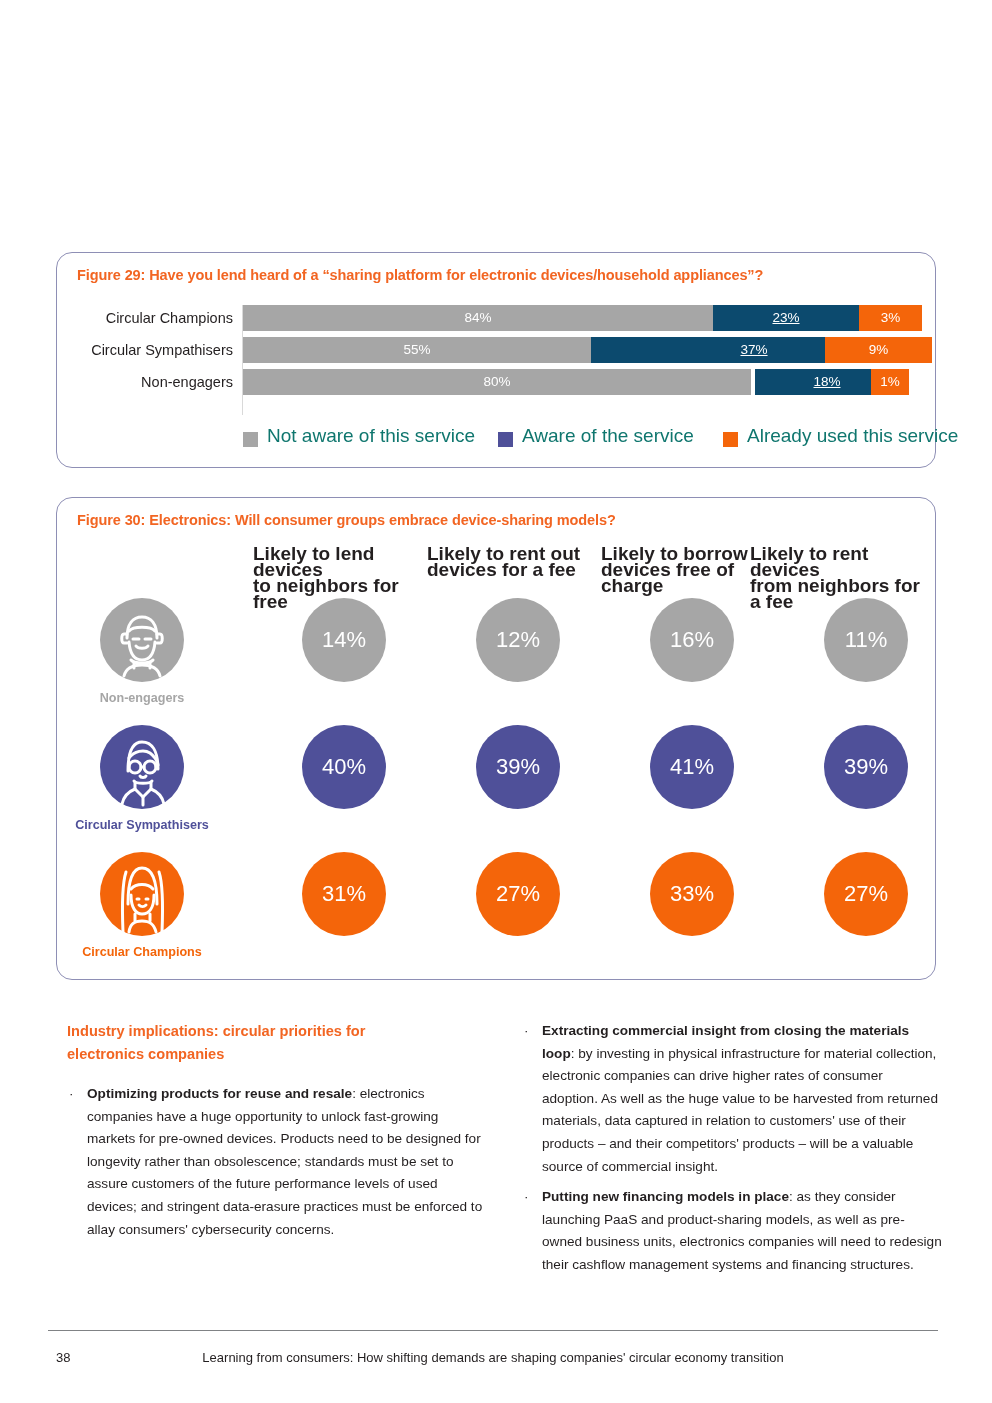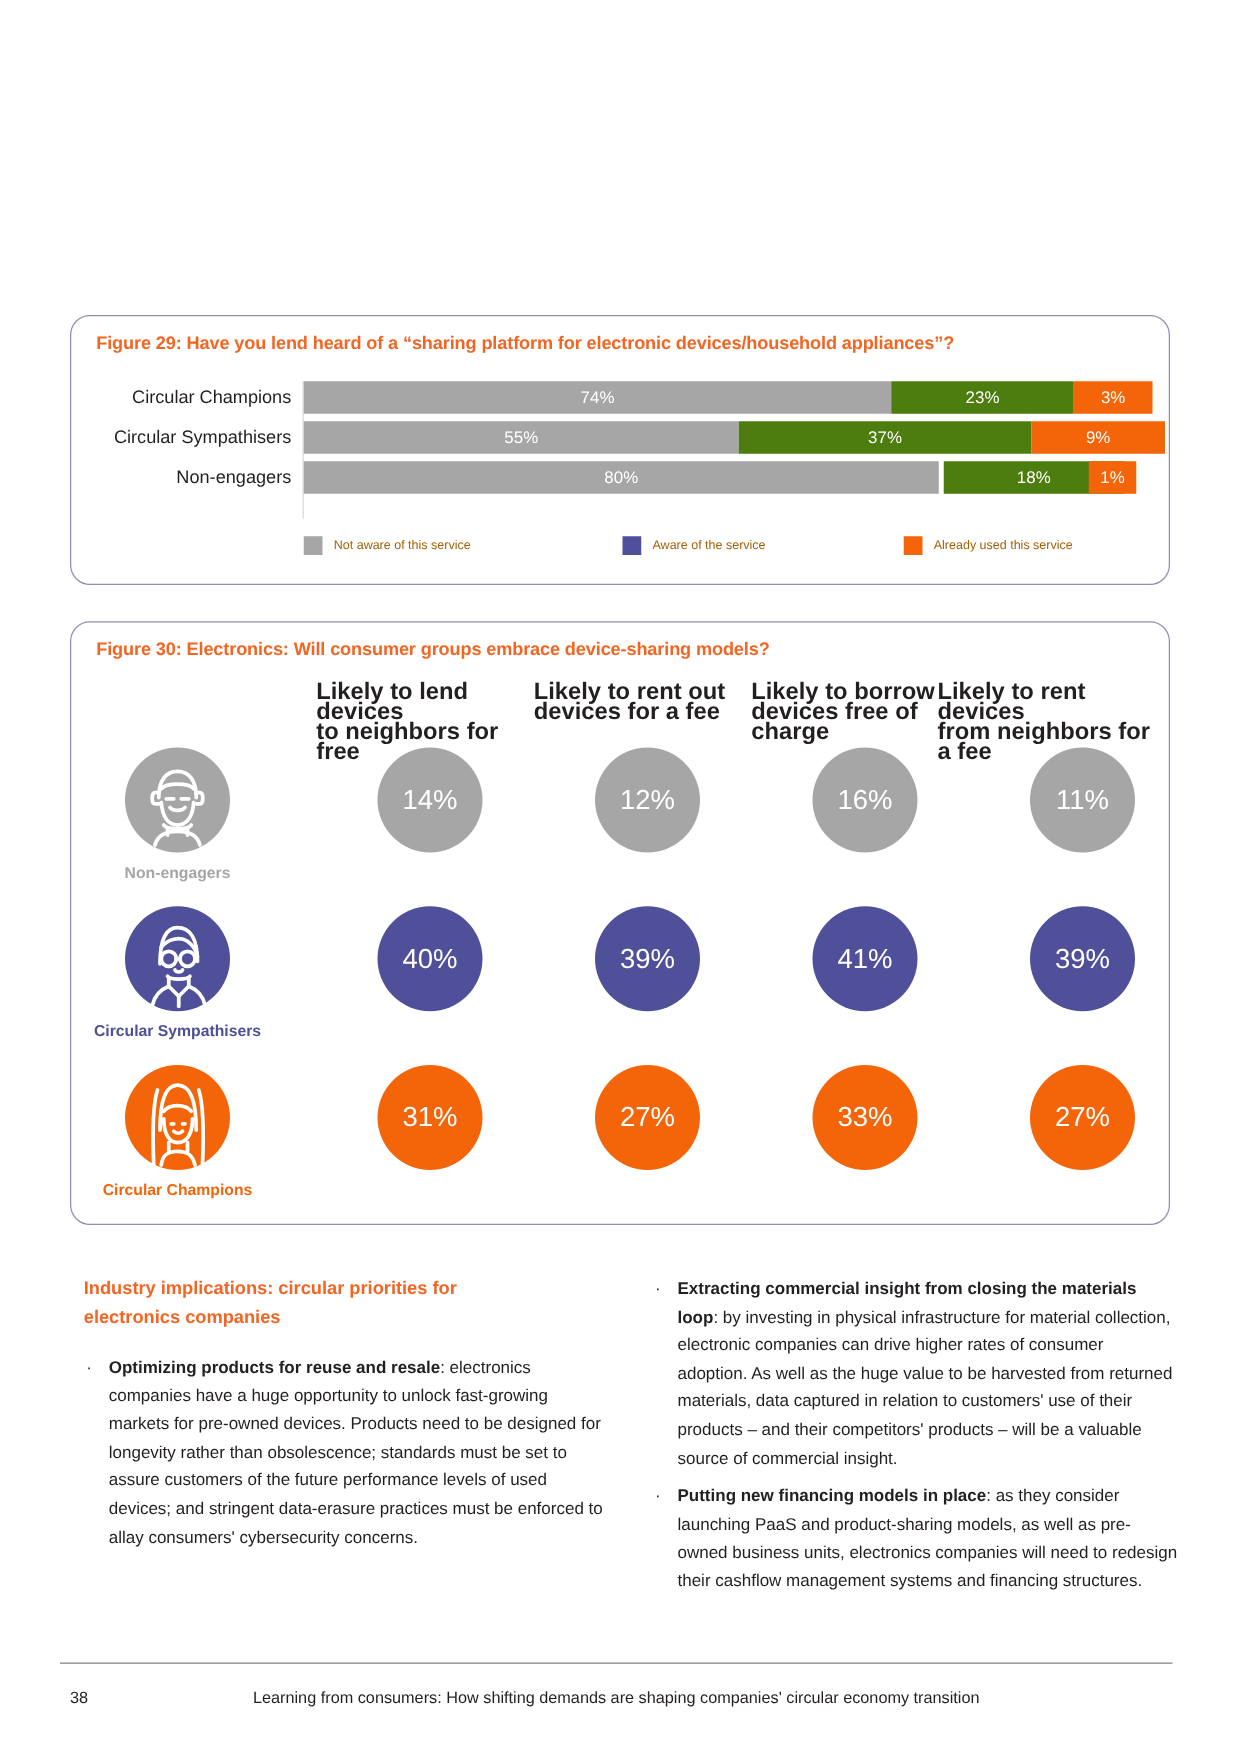--- a/index.html
+++ b/index.html
@@ -81,39 +81,39 @@
     top: 0;
     height: 26px;
     color: #ffffff;
     font-size: 13.5px;
     line-height: 26px;
     text-align: center;
     overflow: hidden;
     white-space: nowrap;
   }
   .seg.gray   { background: #a6a6a6; }
-  .seg.purple { background: #4d7c0f; }
+  .seg.purple { background: #0c4a6e; text-decoration: underline; }
   .seg.orange { background: #f4650a; }
 
   #fig29-legend {
     position: absolute;
     left: 186px;
     top: 172px;
     width: 694px;
     height: 24px;
   }
   .legend-item {
     position: absolute;
     top: 0;
     height: 22px;
     display: flex;
-    align-items: center;
+    align-items: flex-end;
     gap: 9px;
-    font-size: 10px;
-    color: #a16207;
+    font-size: 19px;
+    color: #0f766e;
     white-space: nowrap;
   }
   .legend-swatch {
     width: 15px;
     height: 15px;
     flex: 0 0 15px;
   }
 
   
   #fig30-grid {
@@ -238,31 +238,31 @@
 
 <div class="fig-card" id="figure-29-card">
   <div class="fig-title">Figure 29: Have you lend heard of a “sharing platform for electronic devices/household appliances”?</div>
 
   <div id="fig29-plot">
     <div class="bar-axis"></div>
 
     <div class="bar-row" style="top:0px;">
       <div class="bar-label">Circular Champions</div>
       <div class="bar-track" style="width:679px;">
-        <div class="seg gray" style="left:0px;   width:470px;">74%</div>
+        <div class="seg gray" style="left:0px;   width:470px;">84%</div>
         <div class="seg purple" style="left:470px; width:146px;">23%</div>
         <div class="seg orange" style="left:616px; width:63px;">3%</div>
       </div>
     </div>
 
     <div class="bar-row" style="top:32px;">
       <div class="bar-label">Circular Sympathisers</div>
       <div class="bar-track" style="width:689px;">
         <div class="seg gray" style="left:0px;   width:348px;">55%</div>
-        <div class="seg purple" style="left:348px; width:234px;">37%</div>
+        <div class="seg purple" style="left:348px; width:234px;padding-left:46px;">37%</div>
         <div class="seg orange" style="left:582px; width:107px;">9%</div>
       </div>
     </div>
 
     <div class="bar-row" style="top:64px;">
       <div class="bar-label">Non-engagers</div>
       <div class="bar-track" style="width:666px;">
         <div class="seg gray" style="left:0px;   width:508px;">80%</div>
         <div class="seg purple" style="left:512px; width:144px;">18%</div>
         <div class="seg orange" style="left:628px; width:38px;">1%</div>

